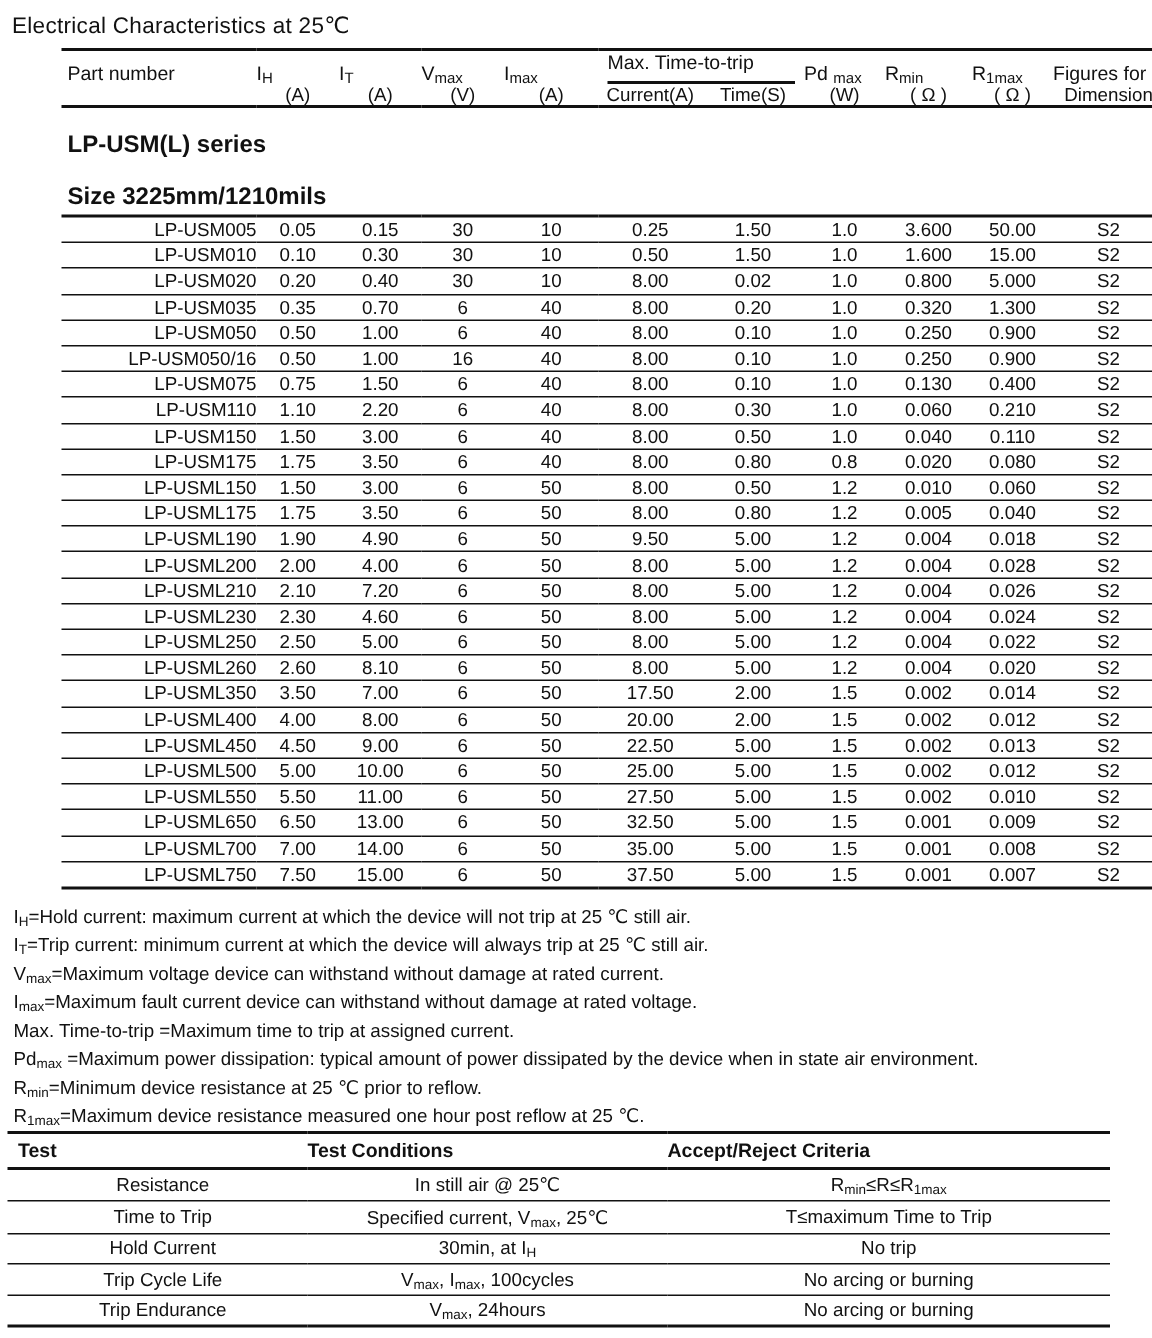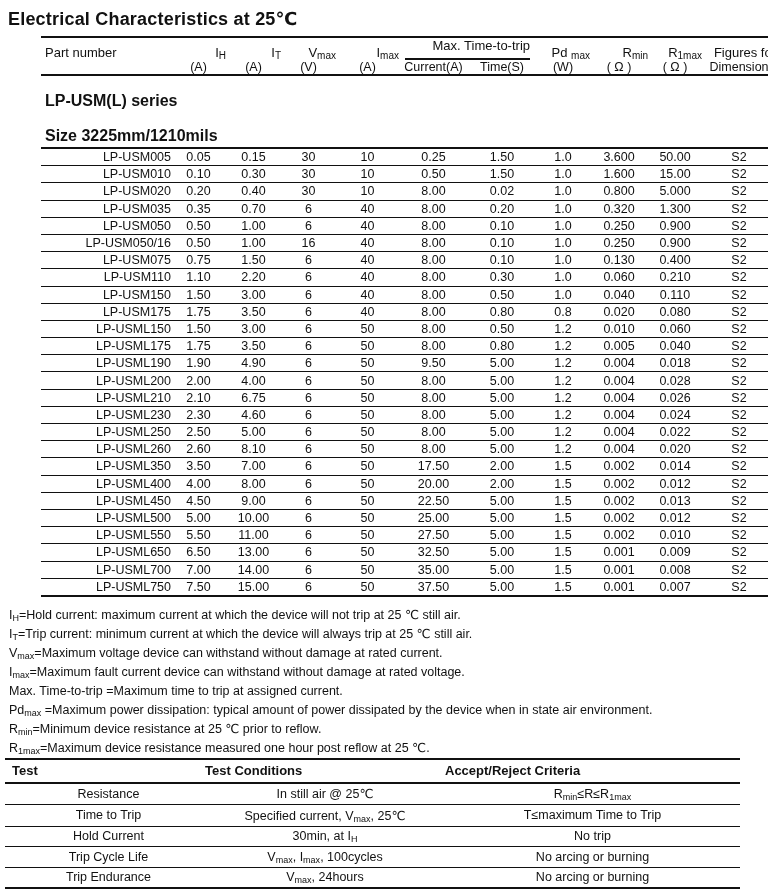--- a/index.html
+++ b/index.html
@@ -4,31 +4,31 @@
 <style>
   html, body { margin: 0; padding: 0; background: #ffffff; }
   body {
     width: 768px; height: 892px;
     font-family: "Liberation Sans", "DejaVu Sans", sans-serif;
     color: #111; overflow: hidden;
   }
   .page { padding: 5px 28px 0 5px; }
 
   .title {
-    font-size: 18px; font-weight: bold;
+    font-size: 15px; font-weight: normal;
     margin: 3px 0 6px 3px; letter-spacing: 0.2px;
   }
 
   table { border-collapse: collapse; table-layout: fixed; }
 
   
   table.main { width: 735px; border-top: 2px solid #111; margin-left: 36px; }
   table.main th, table.main td { padding: 0; font-weight: normal; }
   .h1row th {
-    font-size: 13px; font-weight: bold; text-align: right;
+    font-size: 13px; font-weight: bold; text-align: left;
     vertical-align: bottom; padding: 7px 0 8px;
   }
   .h1row th.part { text-align: left; padding-left: 4px; }
   .h1row th.spancol { padding-bottom: 0; }
   .tt-wrap { border-bottom: 2px solid #111; padding: 0 0 5px; margin: 0 6px; }
   .h2row th {
     font-size: 12.5px; font-weight: bold; text-align: center;
     padding: 4px 0 7px; border-bottom: 2px solid #111;
   }
   sub { font-size: 9px; line-height: 0; vertical-align: -2px; letter-spacing: 0; }
@@ -297,21 +297,21 @@
           <td>8.00</td>
           <td>5.00</td>
           <td>1.2</td>
           <td>0.004</td>
           <td>0.028</td>
           <td>S2</td>
         </tr>
         <tr class="datarow">
           <td class="part">LP-USML210</td>
           <td>2.10</td>
-          <td>6.75</td>
+          <td>7.20</td>
           <td>6</td>
           <td>50</td>
           <td>8.00</td>
           <td>5.00</td>
           <td>1.2</td>
           <td>0.004</td>
           <td>0.026</td>
           <td>S2</td>
         </tr>
         <tr class="datarow">

